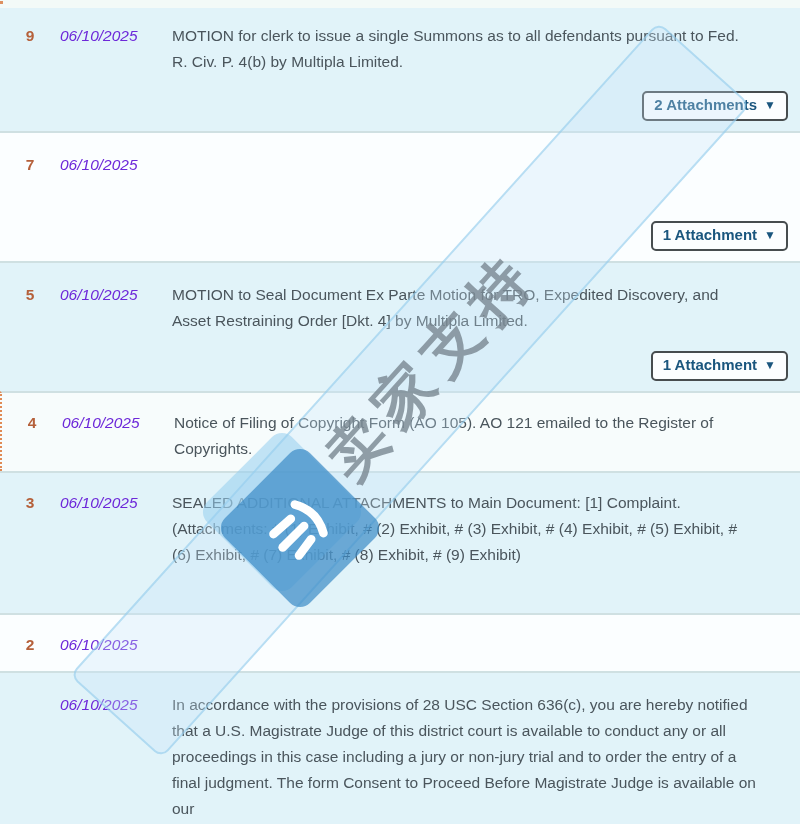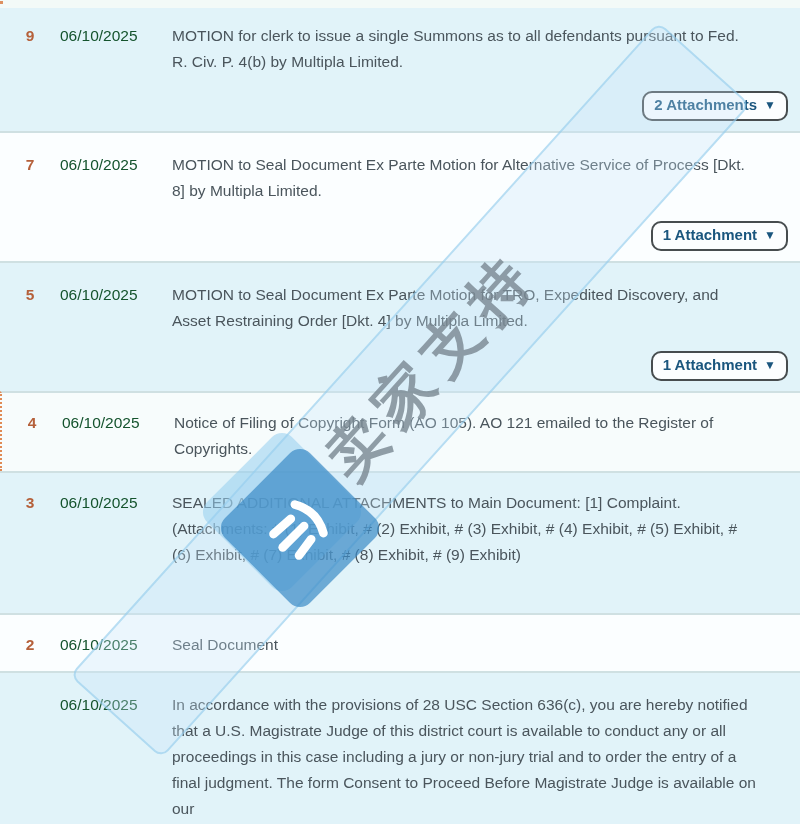--- a/index.html
+++ b/index.html
@@ -23,25 +23,25 @@
   .row-white{background:#fbfeff;}
   .row-highlight{background:#f7fcfc;border-left:2px dotted #e08a54;}
   .r0{min-height:123px;padding-top:15px;}
   .r1{min-height:130px;padding-top:19px;}
   .r2{min-height:130px;padding-top:19px;}
   .r3{min-height:80px;padding-top:17px;}
   .r4{min-height:142px;padding-top:17px;}
   .r5{min-height:58px;padding-top:17px;}
   .r6{min-height:160px;padding-top:19px;}
   .col-num{flex:0 0 60px;text-align:center;font-weight:bold;color:#b5603a;}
-  .col-date{flex:0 0 112px;color:#14532d;}
+  .col-date{flex:0 0 112px;color:#6d28d9;font-style:italic;}
   .col-desc{flex:1 1 auto;padding-right:44px;color:#4a555c;}
   .attach-btn{
     position:absolute;right:12px;bottom:10px;
-    background:#fcfeff;border:2px solid #474d4f;border-radius:10px;
+    background:#fcfeff;border:2px solid #474d4f;border-radius:5px;
     padding:1px 10px 2px 10px;
     color:#1a567e;font-weight:bold;font-size:15px;line-height:21px;
     cursor:pointer;white-space:nowrap;
   }
   .attach-btn .caret{font-size:12px;margin-left:7px;position:relative;top:-1px;}
   
   .wm{position:absolute;inset:0;pointer-events:none;z-index:6;}
   .wm-band{
     position:absolute;left:-30px;top:328px;width:880px;height:124px;
     transform:rotate(-48deg);
@@ -80,21 +80,20 @@
   <div class="row row-blue r0">
     <div class="col-num">9</div>
     <div class="col-date">06/10/2025</div>
     <div class="col-desc">MOTION for clerk to issue a single Summons as to all defendants pursuant to Fed. R. Civ. P. 4(b) by Multipla Limited.</div>
     <button class="attach-btn"><span>2 Attachments</span><span class="caret">▼</span></button>
   </div>
 
   <div class="row row-white bordered r1">
     <div class="col-num">7</div>
     <div class="col-date">06/10/2025</div>
-    <div class="col-desc">MOTION to Seal Document Ex Parte Motion for Alternative Service of Process [Dkt. 8] by Multipla Limited.</div>
     <button class="attach-btn"><span>1 Attachment</span><span class="caret">▼</span></button>
   </div>
 
   <div class="row row-blue bordered r2">
     <div class="col-num">5</div>
     <div class="col-date">06/10/2025</div>
     <div class="col-desc">MOTION to Seal Document Ex Parte Motion for TRO, Expedited Discovery, and Asset Restraining Order [Dkt. 4] by Multipla Limited.</div>
     <button class="attach-btn"><span>1 Attachment</span><span class="caret">▼</span></button>
   </div>
 
@@ -106,21 +105,20 @@
 
   <div class="row row-blue bordered r4">
     <div class="col-num">3</div>
     <div class="col-date">06/10/2025</div>
     <div class="col-desc">SEALED ADDITIONAL ATTACHMENTS to Main Document: [1] Complaint. (Attachments: # (1) Exhibit, # (2) Exhibit, # (3) Exhibit, # (4) Exhibit, # (5) Exhibit, # (6) Exhibit, # (7) Exhibit, # (8) Exhibit, # (9) Exhibit)</div>
   </div>
 
   <div class="row row-white bordered r5">
     <div class="col-num">2</div>
     <div class="col-date">06/10/2025</div>
-    <div class="col-desc">Seal Document</div>
   </div>
 
   <div class="row row-blue bordered r6">
     <div class="col-num"></div>
     <div class="col-date">06/10/2025</div>
     <div class="col-desc">In accordance with the provisions of 28 USC Section 636(c), you are hereby notified that a U.S. Magistrate Judge of this district court is available to conduct any or all proceedings in this case including a jury or non-jury trial and to order the entry of a final judgment. The form Consent to Proceed Before Magistrate Judge is available on our</div>
   </div>
 
 </div>
 

